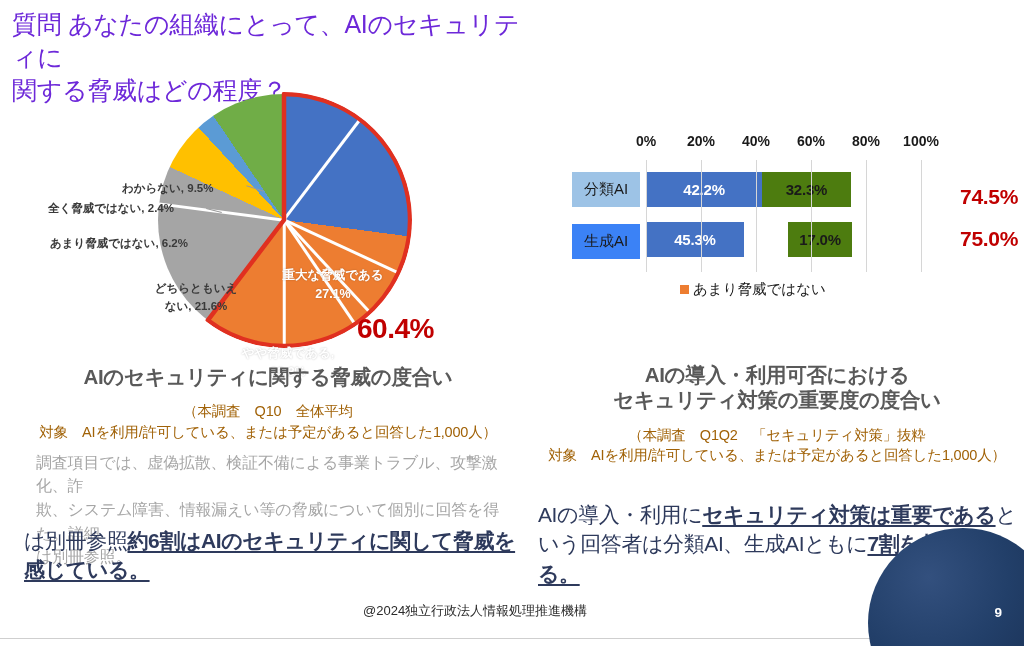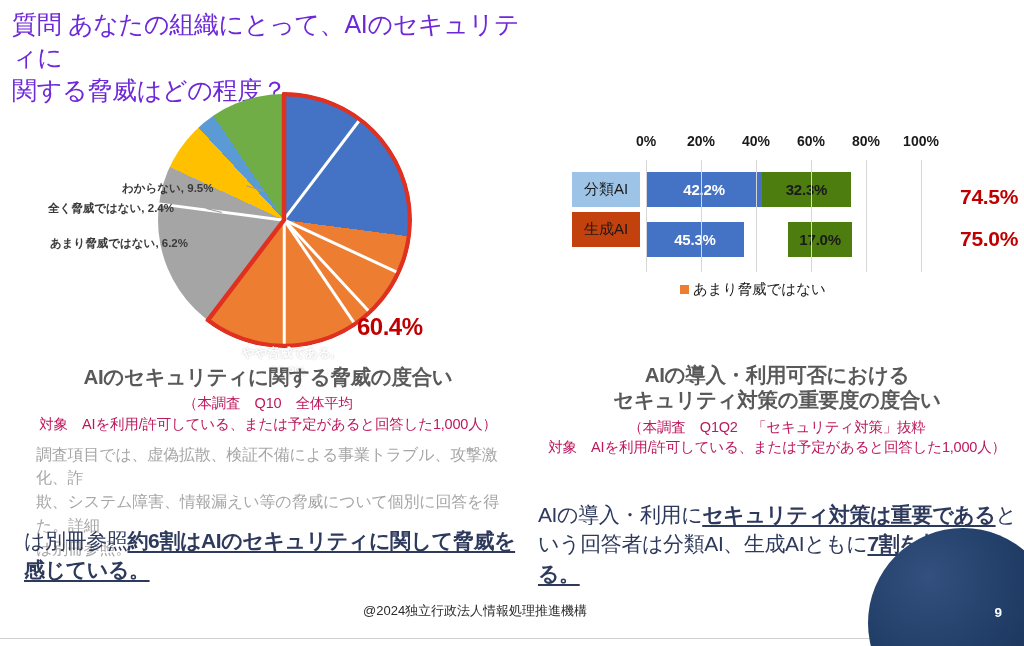--- a/index.html
+++ b/index.html
@@ -84,21 +84,21 @@
   }
   .callout-line {
     position: absolute;
     background: #9a9a9a;
     height: 1px;
   }
   #big60 {
     position: absolute;
     left: 357px; top: 313px;
     color: #C00000;
-    font-size: 24px;
+    font-size: 28px;
     font-weight: bold;
     letter-spacing: -0.5px;
   }
 
   
   #bar-wrap {
     position: absolute;
     left: 572px; top: 132px;
     width: 452px; height: 175px;
   }
@@ -143,21 +143,21 @@
 
   .cat-box {
     position: absolute;
     left: 0;
     width: 68px; height: 35px;
     display: flex; align-items: center; justify-content: center;
     font-size: 15px; font-weight: 500;
     color: #1a1a1a;
   }
   #cat-box-0 { top: 40px;  background: #9DC3E6; }
-  #cat-box-1 { top: 80px;  background: #c2410c; }
+  #cat-box-1 { top: 92px;  background: #3b82f6; }
 
   .total-val {
     position: absolute;
     left: 388px;
     color: #C00000;
     font-size: 21px;
     font-weight: bold;
     letter-spacing: -0.3px;
   }
   #total-0 { top: 45px; margin-top: 8px; }
@@ -188,24 +188,24 @@
   #cap-right { left: 530px; top: 362px; width: 494px; }
   .cap-title {
     color: #595959;
     font-weight: bold;
     font-size: 20.5px;
     line-height: 1.24;
     letter-spacing: -0.3px;
     white-space: pre-line;
   }
   .cap-sub {
-    color: #be185d;
+    color: #a16207;
     font-size: 14.5px;
     line-height: 1.42;
-    margin-top: 4px;
+    margin-top: 12px;
     white-space: pre-line;
     letter-spacing: -0.2px;
   }
   .cap-note {
     color: #a6a6a6;
     font-size: 16px;
     line-height: 1.48;
     margin-top: 8px;
     text-align: left;
     white-space: pre-line;
@@ -271,26 +271,30 @@
       <div class="pie-sep" id="sep-2" style="transform: translate(-50%, 0px) rotate(217.223deg);"></div>
       <div class="pie-sep" id="sep-3" style="transform: translate(-50%, 0px) rotate(294.905deg);"></div>
       <div class="pie-sep" id="sep-4" style="transform: translate(-50%, 0px) rotate(317.203deg);"></div>
       <div class="pie-sep" id="sep-5" style="transform: translate(-50%, 0px) rotate(325.834deg);"></div>
     </div>
 
     <svg id="pie-highlight" viewBox="0 0 256 256">
       <path id="hl-arc" fill="none" stroke="#E03020" stroke-width="4.5" stroke-linejoin="round" d="M 128 128 L 128.00 2.00 A 126 126 0 1 1 51.78 228.33 Z"></path>
     </svg>
 
+    <div class="pie-inner-label" id="lbl-major">重大な脅威である
+27.1%</div>
     <div class="pie-inner-label" id="lbl-some">やや脅威である,
 33.3%</div>
 
     <div class="pie-callout" id="co-dontknow">わからない, 9.5%</div>
     <div class="pie-callout" id="co-notat">全く脅威ではない, 2.4%</div>
     <div class="pie-callout" id="co-notvery">あまり脅威ではない, 6.2%</div>
+    <div class="pie-callout" id="co-neither">どちらともいえ
+ない, 21.6%</div>
 
     <div class="callout-line" id="cl-dontknow" style="left:236px; top:100px; width:18px; transform:rotate(18deg);"></div>
     <div class="callout-line" id="cl-notat" style="left:196px; top:122px; width:16px; transform:rotate(14deg);"></div>
   </div>
 
   <div id="big60">60.4%</div>
 
 
   <div id="bar-wrap">
 

